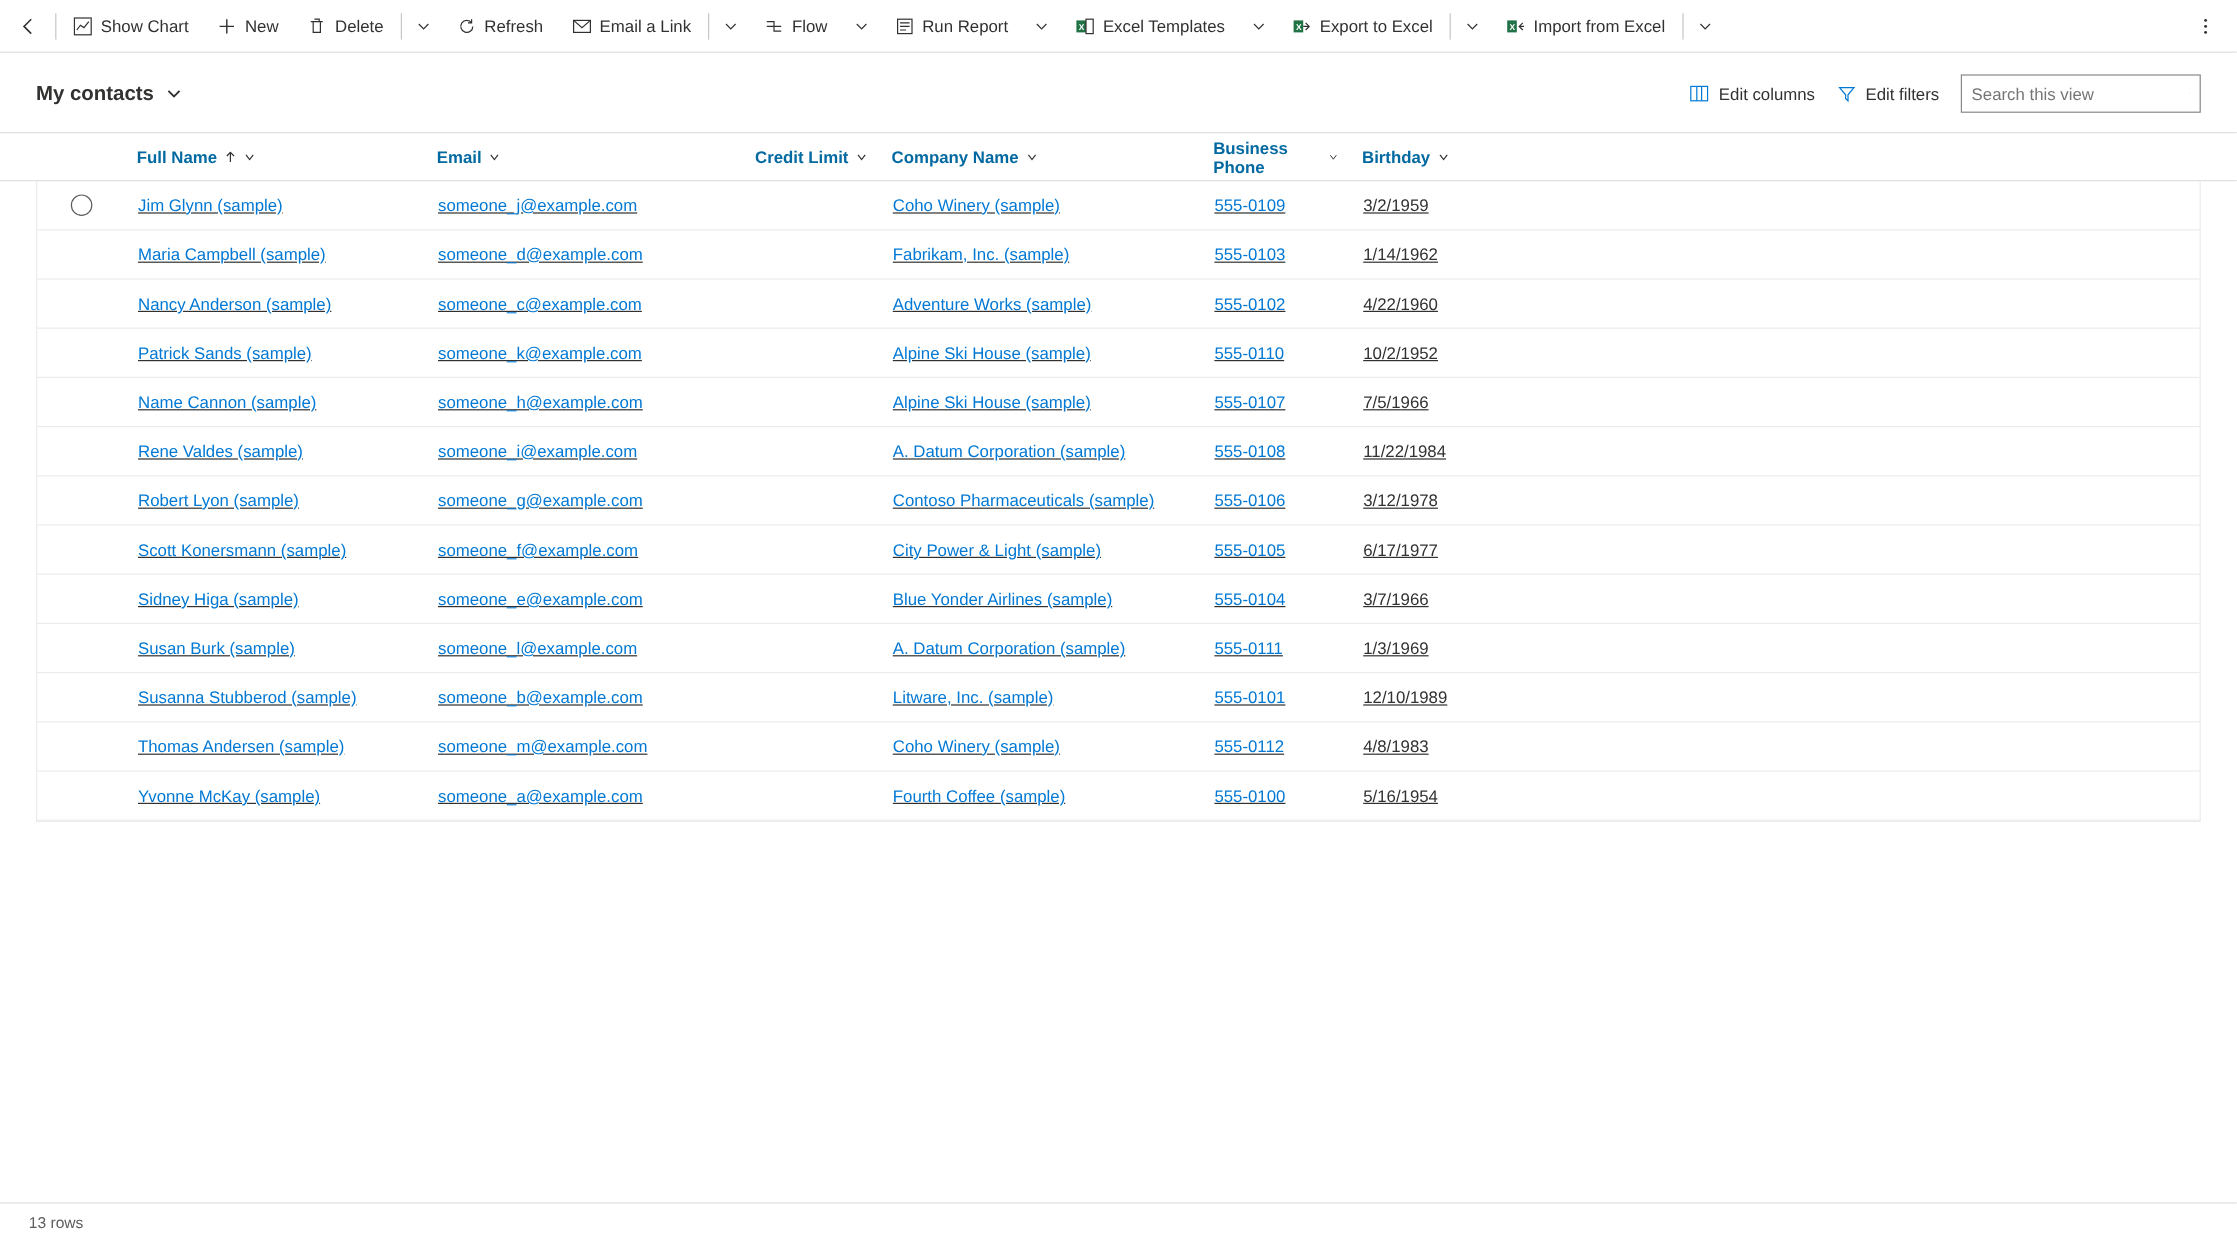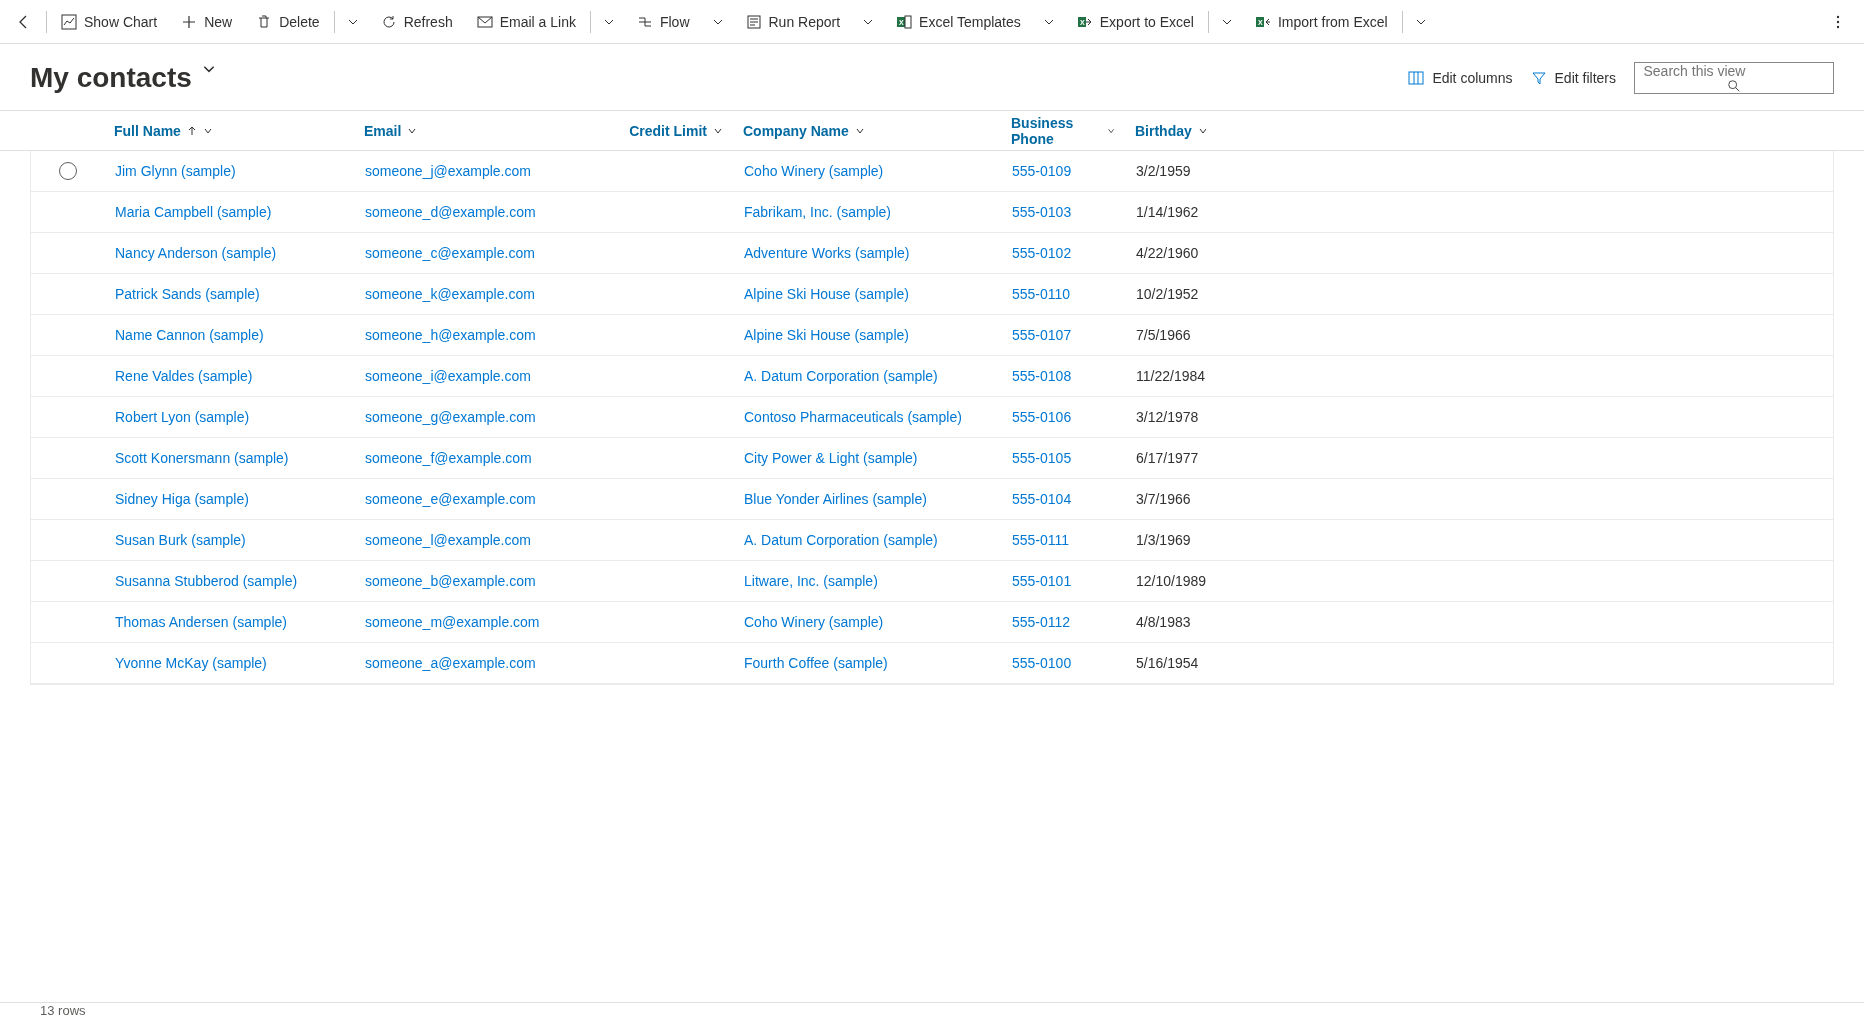--- a/index.html
+++ b/index.html
@@ -52,23 +52,23 @@
     }
     .header-row {
       display: flex;
       align-items: center;
       justify-content: space-between;
       padding: 18px 30px 16px 30px;
       border-bottom: 1px solid #e1dfdd;
     }
     .view-title {
       display: flex;
-      align-items: flex-start;
+      align-items: center;
       gap: 10px;
-      font-size: 28px;
+      font-size: 17px;
       font-weight: 600;
       cursor: pointer;
     }
     .header-right {
       display: flex;
       align-items: center;
       gap: 18px;
     }
     .header-action {
       display: flex;
@@ -77,21 +77,20 @@
       cursor: pointer;
       color: #323130;
     }
     .search-box {
       border: 1px solid #8a8886;
       display: flex;
       align-items: center;
       width: 200px;
       height: 32px;
       padding: 0 8px;
-      flex-direction: column;
     }
     .search-box input {
       border: none;
       outline: none;
       flex: 1;
       font-size: 14px;
       color: #605e5c;
     }
     .grid {
       width: 100%;
@@ -120,40 +119,42 @@
       display: flex;
       align-items: center;
       gap: 6px;
       cursor: pointer;
     }
     .grid-row {
       display: flex;
       align-items: center;
       height: 41px;
       border-bottom: 1px solid #edebe9;
+      text-decoration: underline;
     }
     .link {
       color: #0078d4;
       cursor: pointer;
     }
     .radio-circle {
       width: 18px;
       height: 18px;
       border: 1.5px solid #605e5c;
       border-radius: 50%;
       cursor: pointer;
     }
     .footer {
       position: fixed;
       bottom: 0;
       left: 0;
       right: 0;
       height: 32px;
       display: flex;
-      padding: 0 40px;
+      align-items: center;
+      padding: 0 24px;
       color: #605e5c;
       border-top: 1px solid #e1dfdd;
       background: #fff;
       font-size: 13px;
     }
     .grid-body {
       margin: 0 30px;
       border: 1px solid #edebe9;
       border-top: none;
     }

